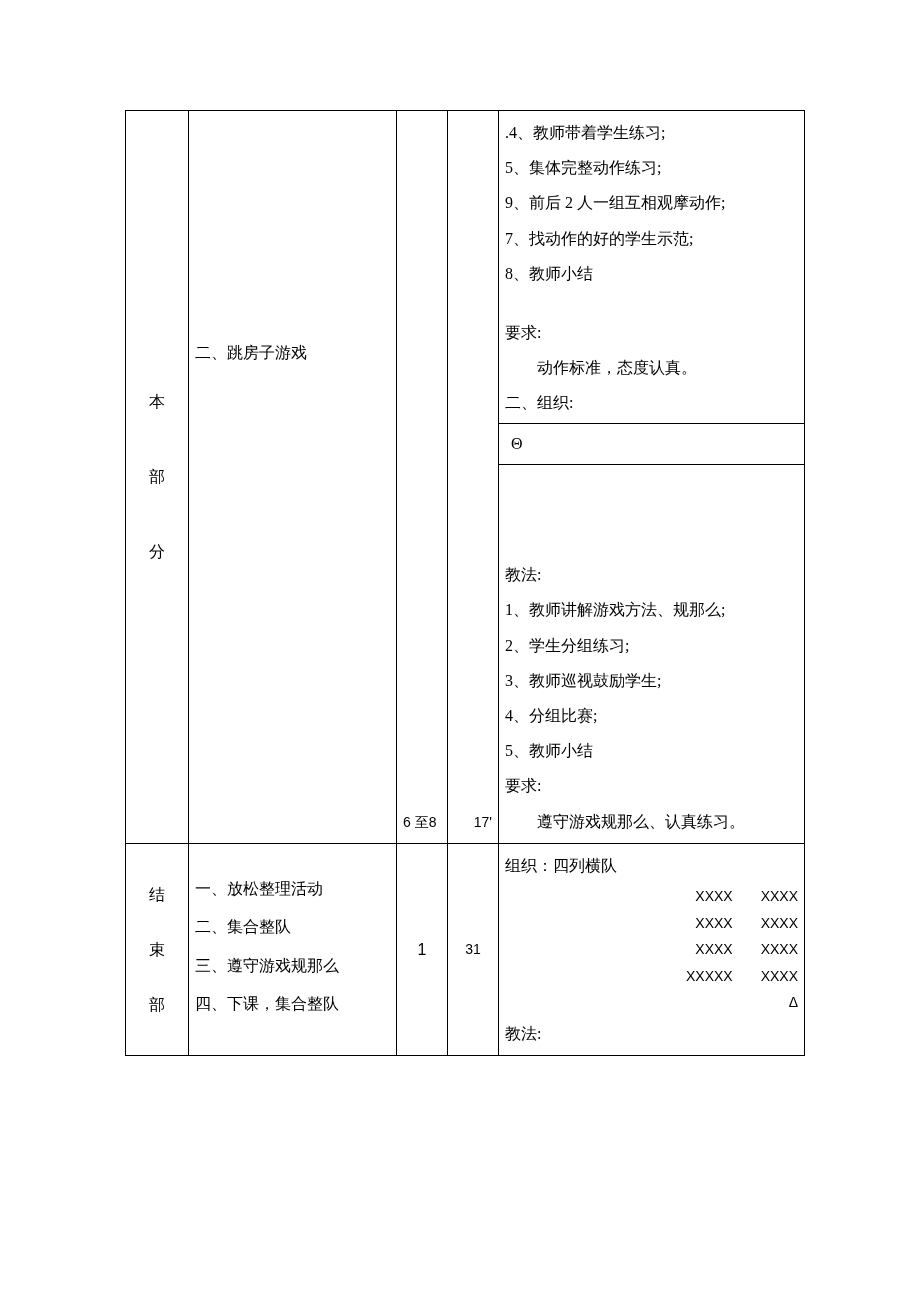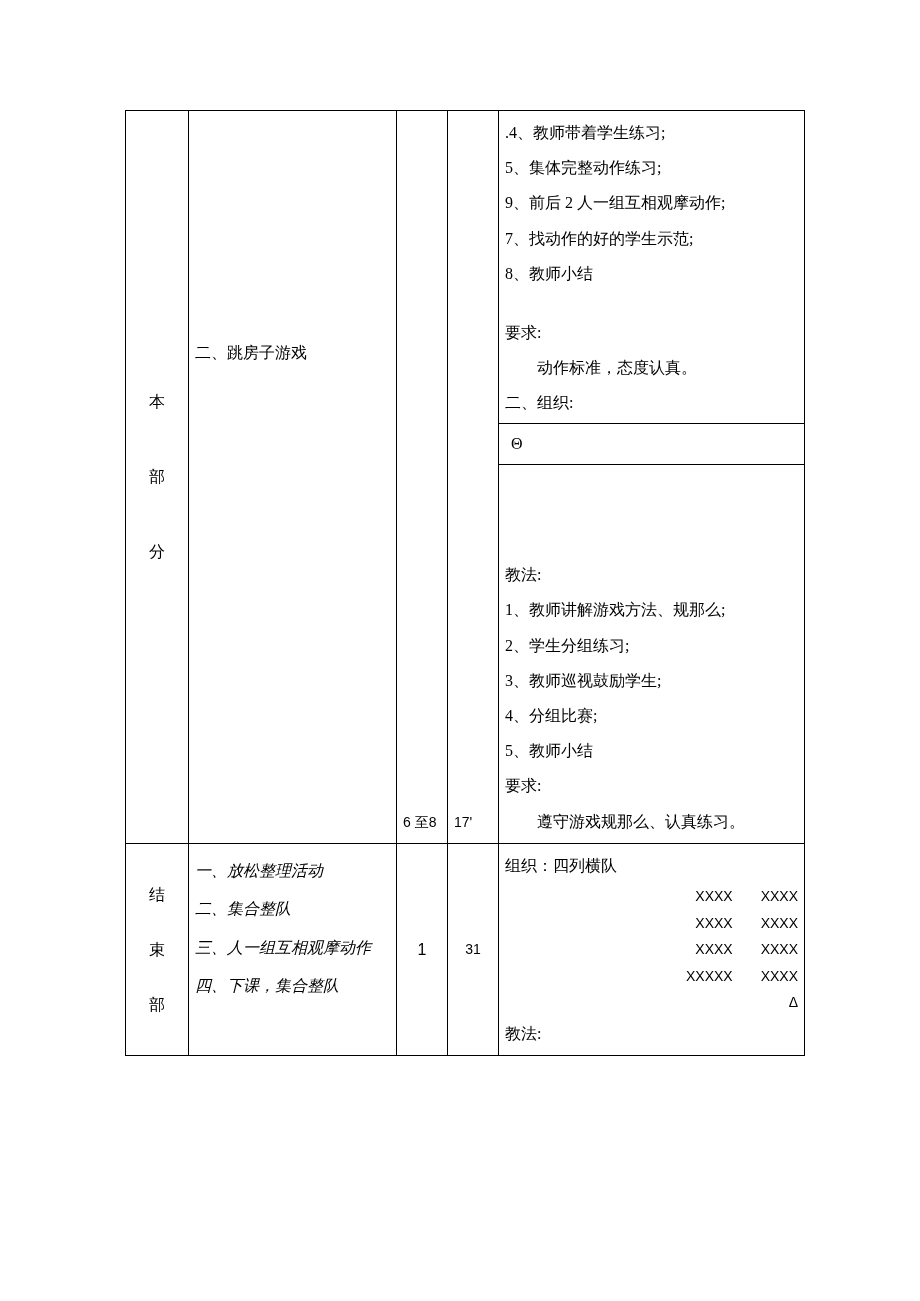--- a/index.html
+++ b/index.html
@@ -34,21 +34,21 @@
     width: 195px;
   }
   .col-num1 {
     width: 38px;
     vertical-align: bottom;
     text-align: left;
   }
   .col-num2 {
     width: 38px;
     vertical-align: bottom;
-    text-align: left;
+    text-align: right;
   }
   .col-detail {
   }
   .vert-text span {
     display: block;
     margin: 40px 0;
   }
   .indent {
     padding-left: 2em;
   }
@@ -66,22 +66,21 @@
     font-size: 14px;
   }
   .num-bottom {
     vertical-align: bottom;
   }
   .row2-section {
     vertical-align: middle;
   }
   .row2-content {
     line-height: 2.4;
-    padding-top: 8px;
-    font-style: italic;
+    padding-top: 26px;
   }
   .row2-num1 {
     text-align: center;
     vertical-align: middle;
     font-family: Arial, sans-serif;
   }
   .row2-num2 {
     text-align: center;
     vertical-align: middle;
     font-family: Arial, sans-serif;
@@ -145,21 +144,21 @@
       <td class="col-section row2-section">
         <div class="vert-text" style="margin-top:10px;">
           <span style="margin:20px 0;">结</span>
           <span style="margin:20px 0;">束</span>
           <span style="margin:20px 0;">部</span>
         </div>
       </td>
       <td class="col-content row2-content">
         <div>一、放松整理活动</div>
         <div>二、集合整队</div>
-        <div>三、人一组互相观摩动作</div>
+        <div>三、遵守游戏规那么</div>
         <div>四、下课，集合整队</div>
       </td>
       <td class="col-num1 row2-num1">
         <span>1</span>
       </td>
       <td class="col-num2 row2-num2">
         <span>31</span>
       </td>
       <td class="col-detail">
         <div>组织：四列横队</div>

